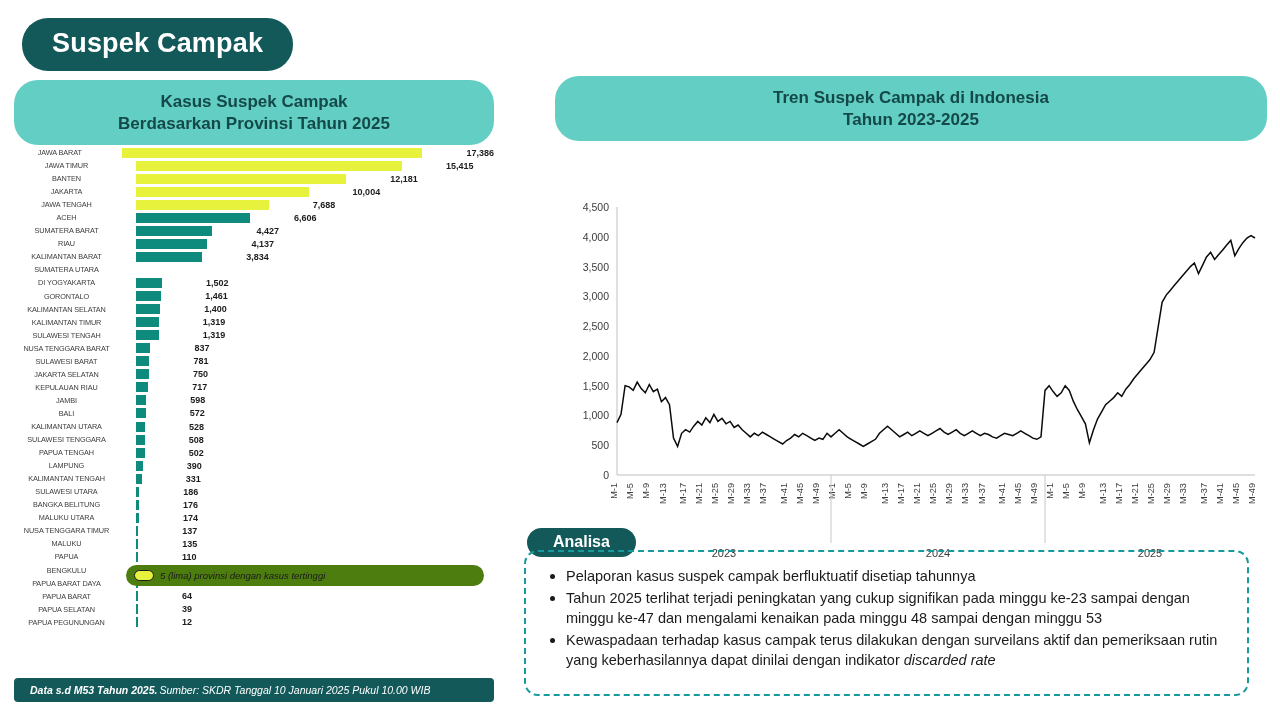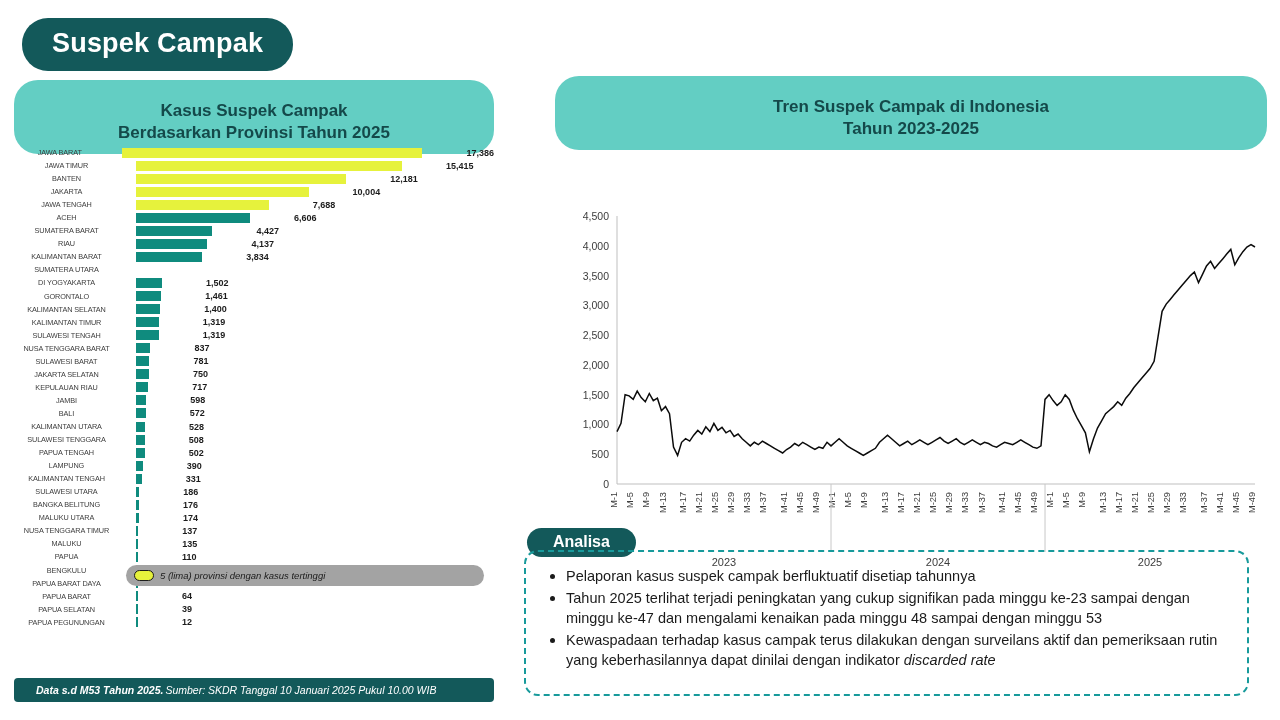--- a/index.html
+++ b/index.html
@@ -21,49 +21,49 @@
     letter-spacing:0.2px;
   }
   
   #left-panel{ position:absolute; left:14px; top:80px; width:480px; height:625px; }
   .panel-header{
     background:#63cec3; color:#14494a;
     border-radius:24px;
     text-align:center;
     font-weight:bold; font-size:17px;
     line-height:22px;
-    padding:20px 10px 10px 10px;
+    padding:11px 10px 10px 10px;
   }
   #bar-chart{ position:absolute; left:0px; top:66px; width:480px; }
   .bar-row{ display:flex; align-items:center; height:13.05px; }
   .bar-label{
     width:122px; text-align:center; padding-right:17px;
     font-size:7.3px; color:#3c3c3c; letter-spacing:-0.1px;
     white-space:nowrap; overflow:hidden;
   }
   .bar-track{ flex:1; display:flex; align-items:center; height:100%;gap:40px; }
   .bar-fill{ height:10px; }
   .bar-value{ font-size:9px; font-weight:bold; color:#1c1c1c; margin-left:4px; white-space:nowrap; }
   
   #bar-legend{
     position:absolute; left:126px; top:565px;
-    width:358px; background:#a3a3a3;
+    width:358px; background:#4d7c0f;
     border-radius:11px; height:21px;
     display:flex; align-items:center; padding-left:8px;
   }
   #bar-legend .capsule{
     width:20px; height:11px; border-radius:6px;
     border:1.6px solid #1b1b1b; background:#e6f23c; margin-right:6px;
   }
   #bar-legend .legend-text{ font-size:9.5px; font-style:italic; color:#1b1b1b; }
   
   #footer-bar{
     position:absolute; left:14px; top:678px; width:480px; height:24px;
     background:#13595a; border-radius:4px;
-    display:flex; align-items:center; padding-left:22px; color:#ffffff;
+    display:flex; align-items:center; padding-left:16px; color:#ffffff;
   }
   #footer-bar .b{ font-size:10.5px; font-weight:bold; font-style:italic; }
   #footer-bar .n{ font-size:10.5px; font-style:italic; margin-left:2px; }
   
   #right-panel{ position:absolute; left:555px; top:76px; width:712px; }
   #line-chart-area{ position:relative; width:712px; height:420px; }
   #trend-svg{ position:absolute; left:0; top:60px; }
   
   #analysis-pill{
     position:absolute; left:527px; top:528px;

